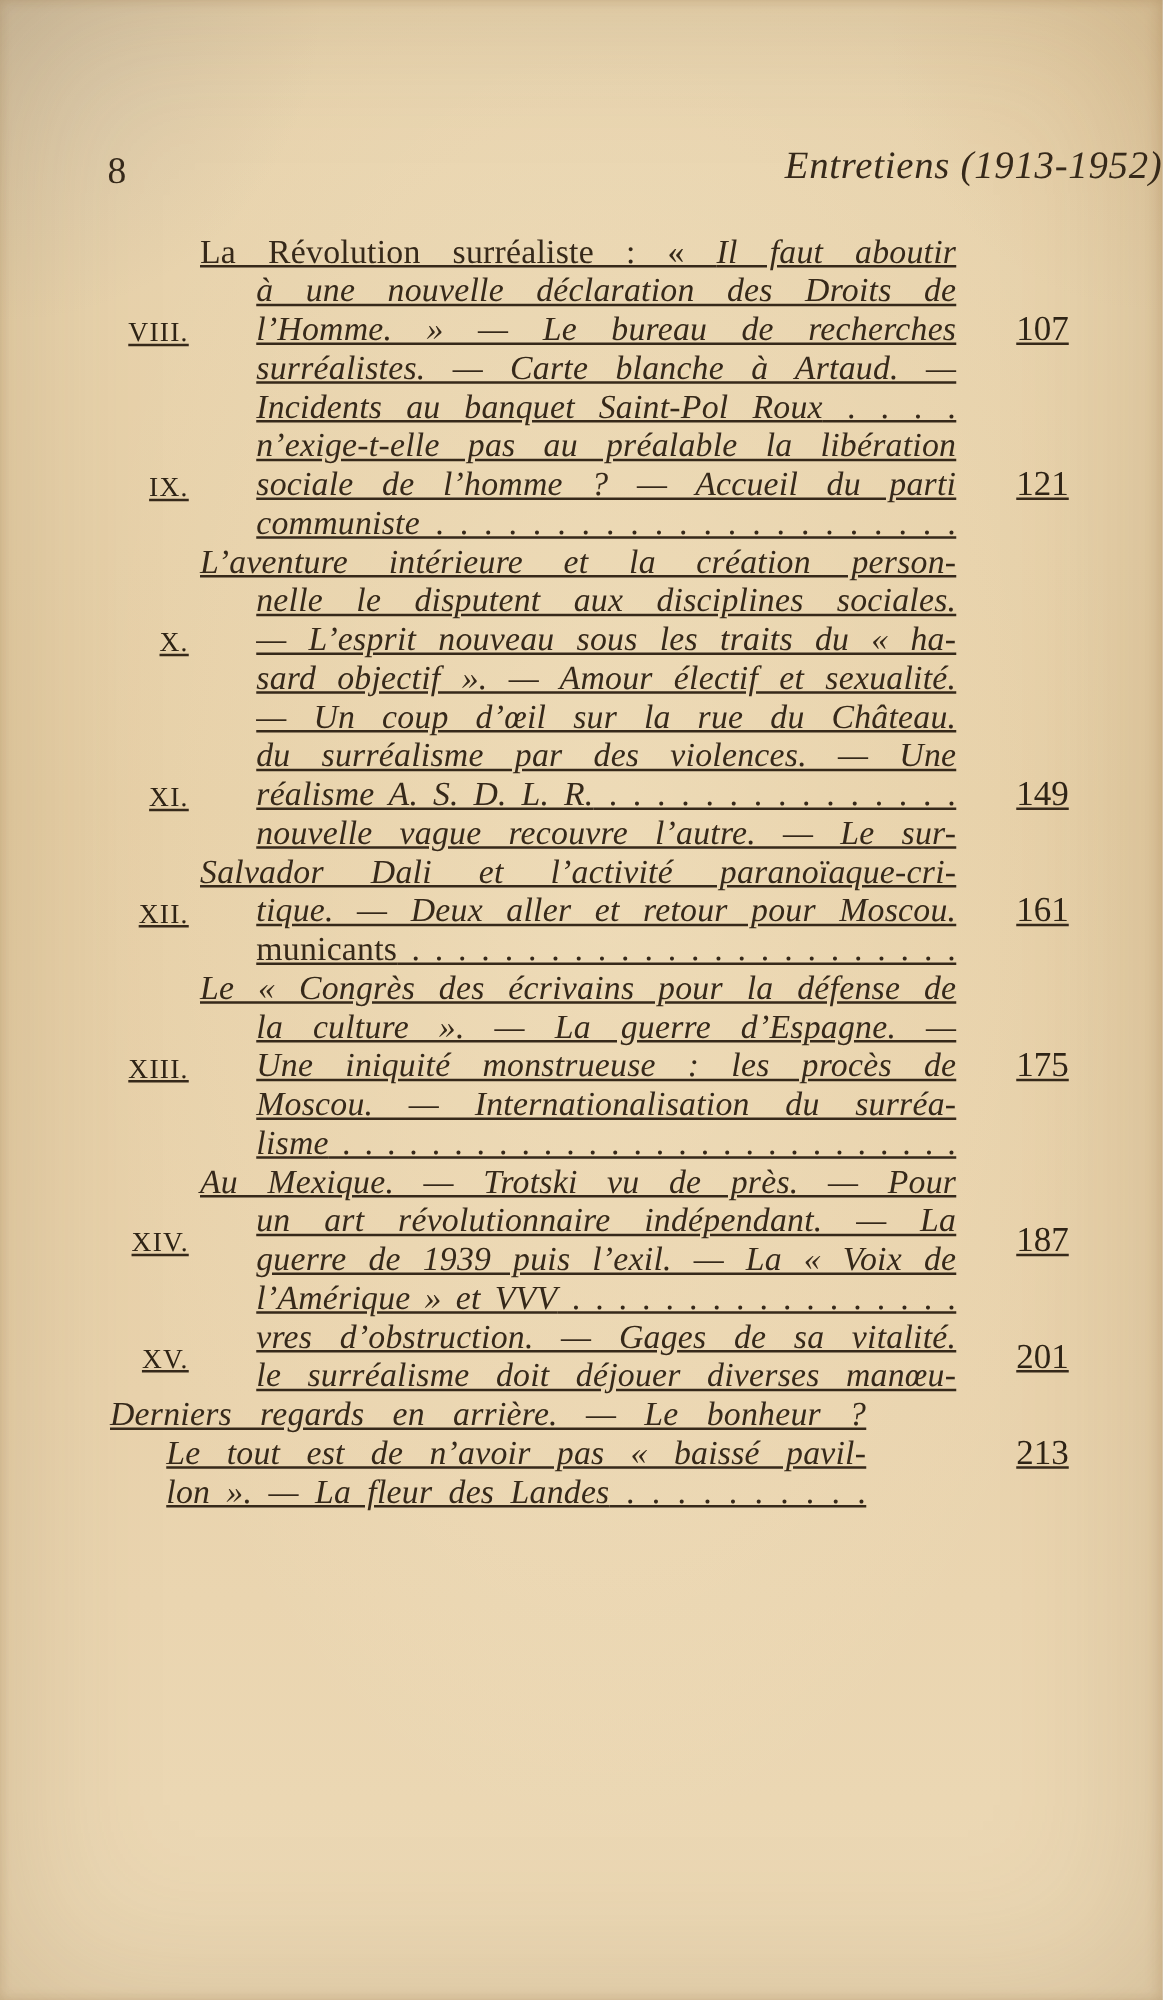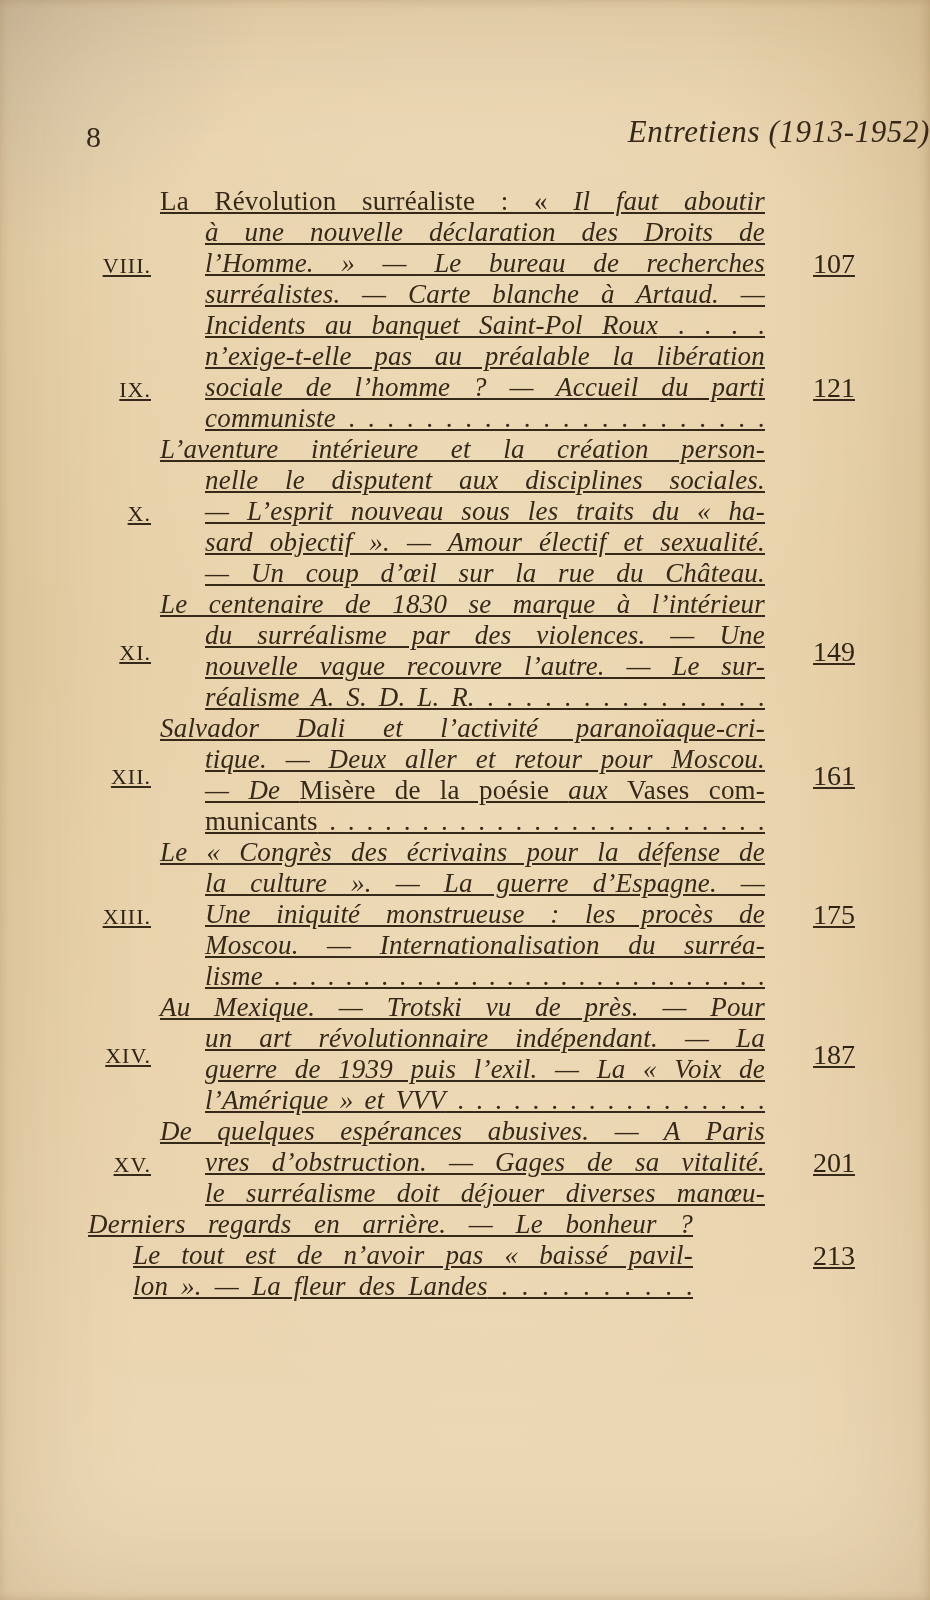--- a/index.html
+++ b/index.html
@@ -92,35 +92,33 @@
             <div class="line"><span class="run-i">L’aventure intérieure et la création person-</span></div>
             <div class="line cont"><span class="run-i">nelle le disputent aux disciplines sociales.</span></div>
             <div class="line cont"><span class="run-i">— L’esprit nouveau sous les traits du « ha-</span></div>
             <div class="line cont"><span class="run-i">sard objectif ». — Amour électif et sexualité.</span></div>
             <div class="line cont"><span class="run-i">— Un coup d’œil sur la rue du Château.</span></div>
           </div>
         </div>
         <div class="entry">
           <div class="entry-numeral">XI.</div>
           <div class="entry-lines">
-            <div class="line"><span class="run-i">Le centenaire de 1830 se marque à l’intérieur</span></div>
             <div class="line cont"><span class="run-i">du surréalisme par des violences. — Une</span></div>
+            <div class="line cont"><span class="run-i">réalisme A. S. D. L. R.</span><span class="run-r dots"> . . . . . . . . . . . . . . .</span></div>
             <div class="line cont"><span class="run-i">nouvelle vague recouvre l’autre. — Le sur-</span></div>
-            <div class="line cont"><span class="run-i">réalisme A. S. D. L. R.</span><span class="run-r dots"> . . . . . . . . . . . . . . .</span></div>
           </div>
           <div class="entry-page">
             <span>149</span>
           </div>
         </div>
         <div class="entry">
           <div class="entry-numeral">XII.</div>
           <div class="entry-lines">
             <div class="line"><span class="run-i">Salvador Dali et l’activité paranoïaque-cri-</span></div>
             <div class="line cont"><span class="run-i">tique. — Deux aller et retour pour Moscou.</span></div>
-            <div class="line cont"><span class="run-i">— De </span><span class="run-r">Misère de la poésie </span><span class="run-i">aux </span><span class="run-r">Vases com-</span></div>
             <div class="line cont"><span class="run-r">municants</span><span class="run-r dots"> . . . . . . . . . . . . . . . . . . . . . . . .</span></div>
           </div>
           <div class="entry-page">
             <span>161</span>
           </div>
         </div>
         <div class="entry">
           <div class="entry-numeral">XIII.</div>
           <div class="entry-lines">
             <div class="line"><span class="run-i">Le « Congrès des écrivains pour la défense de</span></div>
@@ -141,21 +139,20 @@
             <div class="line cont"><span class="run-i">guerre de 1939 puis l’exil. — La « Voix de</span></div>
             <div class="line cont"><span class="run-i">l’Amérique » et VVV</span><span class="run-r dots"> . . . . . . . . . . . . . . . . .</span></div>
           </div>
           <div class="entry-page">
             <span>187</span>
           </div>
         </div>
         <div class="entry">
           <div class="entry-numeral">XV.</div>
           <div class="entry-lines">
-            <div class="line"><span class="run-i">De quelques espérances abusives. — A Paris</span></div>
             <div class="line cont"><span class="run-i">vres d’obstruction. — Gages de sa vitalité.</span></div>
             <div class="line cont"><span class="run-i">le surréalisme doit déjouer diverses manœu-</span></div>
           </div>
           <div class="entry-page">
             <span>201</span>
           </div>
         </div>
         <div class="entry">
           <div class="entry-lines">
             <div class="line"><span class="run-i">Derniers regards en arrière. — Le bonheur ?</span></div>

